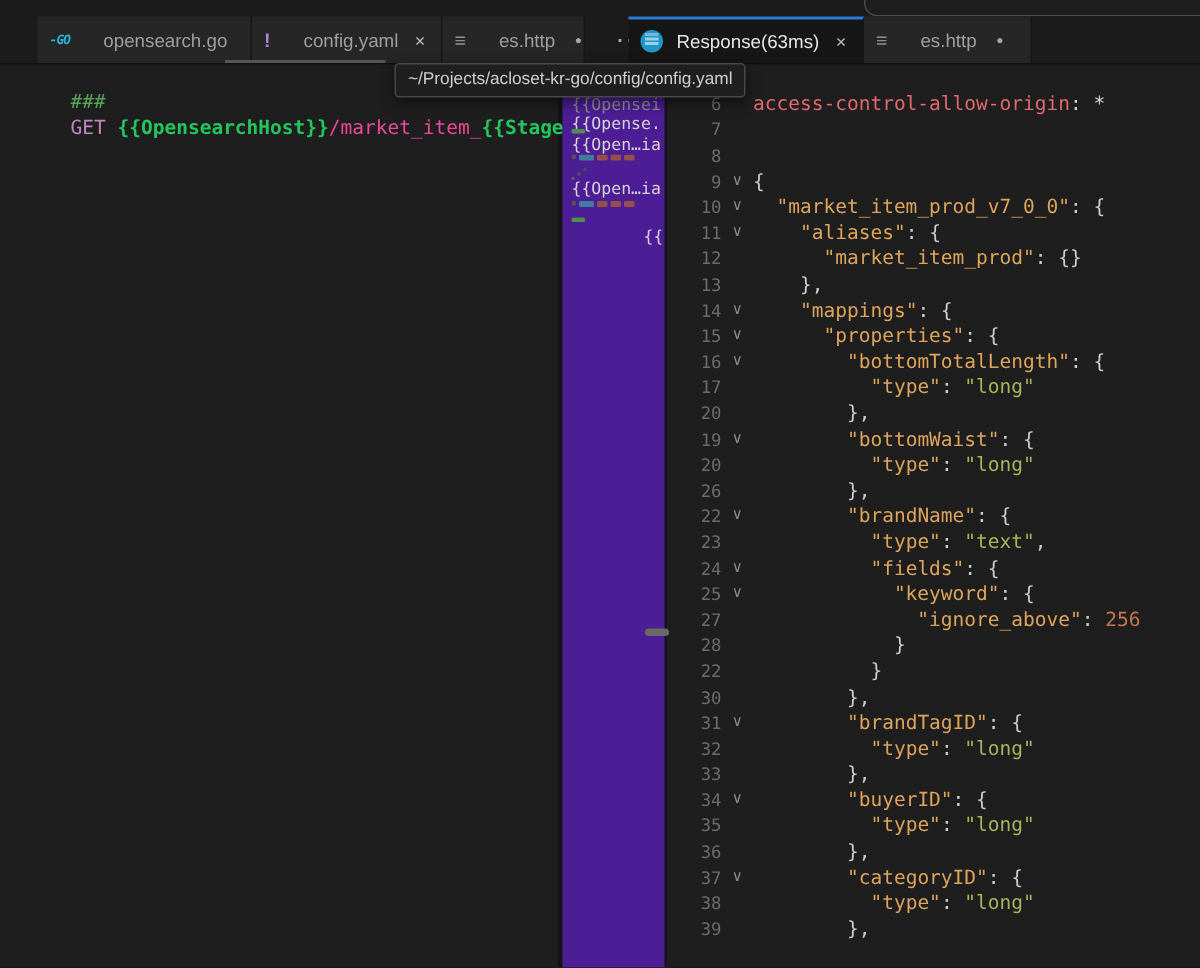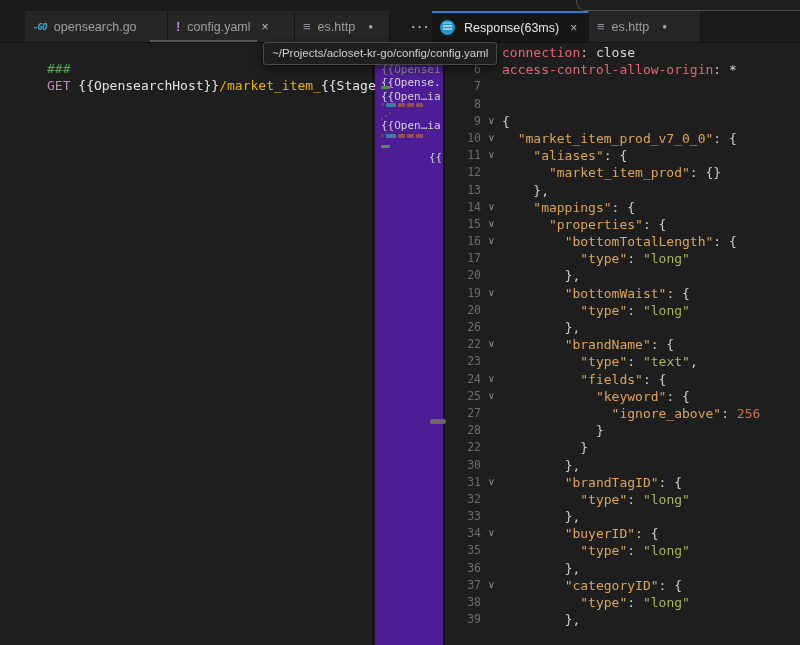--- a/index.html
+++ b/index.html
@@ -13,31 +13,31 @@
   .overlay-corner{
     position:absolute;left:576px;top:-6px;width:230px;height:16px;background:#1e1e1e;
     border-left:1px solid #4a4a4a;border-bottom:1px solid #4a4a4a;border-bottom-left-radius:9px;
   }
   
   .tabbar{
     position:absolute;left:0;top:11px;width:800px;height:31px;background:#1b1b1b;
     border-bottom:1px solid #101010;box-sizing:content-box;
   }
   .tabgroup-left{position:absolute;left:25px;top:0;height:31px;display:flex;}
-  .tabgroup-right{position:absolute;left:432px;top:0;height:31px;display:flex;}
+  .tabgroup-right{position:absolute;left:419px;top:0;height:31px;display:flex;}
   .tab{
     height:31px;box-sizing:border-box;display:flex;align-items:center;
     background:#262626;border-right:1px solid #161616;padding:0 8px;cursor:pointer;
     font-size:12.5px;color:#9f9f9f;white-space:nowrap;overflow:hidden;
   }
   .tab.active{
     background:#161616;border-top:2px solid #2b7cd6;color:#e6e6e6;
   }
   .tlabel{margin:0 4px;}
-  .ficon{display:inline-block;margin-right:3px;text-align:left;}
+  .ficon{display:inline-block;margin-right:18px;text-align:left;}
   .ficon.go{color:#29b5d8;font:bold italic 8.5px "DejaVu Sans Mono",monospace;letter-spacing:-0.5px;}
   .ficon.warn{color:#b180d7;font-weight:bold;font-size:13px;}
   .ficon.http{color:#8a9199;font-size:13px;line-height:13px;}
   .resp-icon{
     display:inline-block;width:15px;height:15px;border-radius:50%;background:#2196c9;
     margin-right:5px;position:relative;
   }
   .resp-icon::after{
     content:"";position:absolute;left:3px;top:5px;width:9px;height:1.5px;background:rgba(255,255,255,.55);
     box-shadow:0 3px 0 rgba(255,255,255,.55),0 -3px 0 rgba(255,255,255,.35);
@@ -72,22 +72,22 @@
   .strip-row.deco-colored .dr{width:7px;background:#96504a;}
   .strip-row.deco-dots{width:2px;height:2px;background:#5a5a5a;box-shadow:4px -3px 0 #565656,8px -6px 0 #4e4e4e;margin-top:6px;}
   .right-ed{flex:1;background:#1e1e1e;padding-top:1px;overflow:hidden;}
   .r-row{display:flex;height:17.2px;}
   .lnum{width:36px;text-align:right;color:#6c6c6c;font:11.5px/17.2px "DejaVu Sans Mono",monospace;}
   .fold{width:21px;text-align:center;color:#8a8a8a;font:10px/16px "Liberation Sans",sans-serif;cursor:pointer;}
   .code{font:13px/17.2px "DejaVu Sans Mono",monospace;white-space:pre;}
   
   .tk-comment{color:#57a357;font-style:italic;}
   .tk-method{color:#c586c0;}
-  .tk-plain{color:#eab308;}
-  .tk-tpl{color:#e5e5e5;}
+  .tk-plain{color:#ec4899;}
+  .tk-tpl{color:#22c55e;font-weight:bold;}
   .tk-hdr{color:#e1686d;}
   .tk-pn{color:#cdcdcd;}
   .tk-val{color:#d8d8d8;}
   .tk-key{color:#dda45c;}
   .tk-str{color:#a9b45c;}
   .tk-num{color:#c9764d;}
   
   .tooltip{
     position:absolute;left:263px;top:42px;z-index:20;background:#1f1f1f;border:1px solid #484848;
     color:#cfcfcf;font:11.5px/14px "Liberation Sans",sans-serif;padding:3px 8px 4px;border-radius:3px;
@@ -157,21 +157,20 @@
         <div class="strip-row deco-colored" style="top: 91px;"><i class="dg"></i><i class="db"></i><i class="dr"></i><i class="dr"></i><i class="dr"></i></div>
         <div class="strip-row mark-green" style="top: 102px;"></div>
         <div class="strip-row text" style="top: 108px; margin-left: 48px;">{{Ope…ag</div>
       </div>
   </div>
   <div class="right-ed">
     <div>
         <div class="r-row">
           <span class="lnum">5</span>
           <span class="fold"></span>
-          <span class="code"><span class="tk-hdr">connection</span><span class="tk-pn">: </span><span class="tk-val">close</span></span>
         </div>
         <div class="r-row">
           <span class="lnum">6</span>
           <span class="fold"></span>
           <span class="code"><span class="tk-hdr">access-control-allow-origin</span><span class="tk-pn">: </span><span class="tk-val">*</span></span>
         </div>
         <div class="r-row">
           <span class="lnum">7</span>
           <span class="fold"></span>
         </div>

